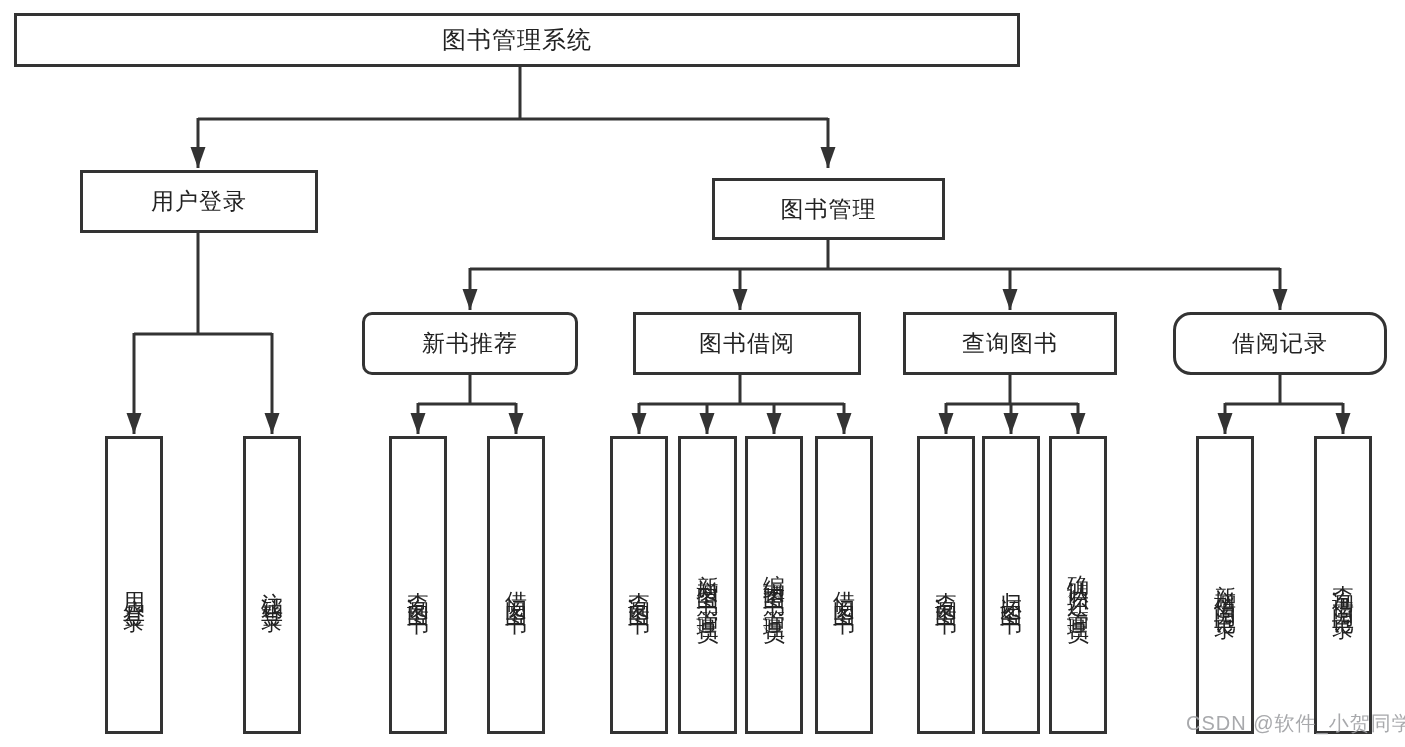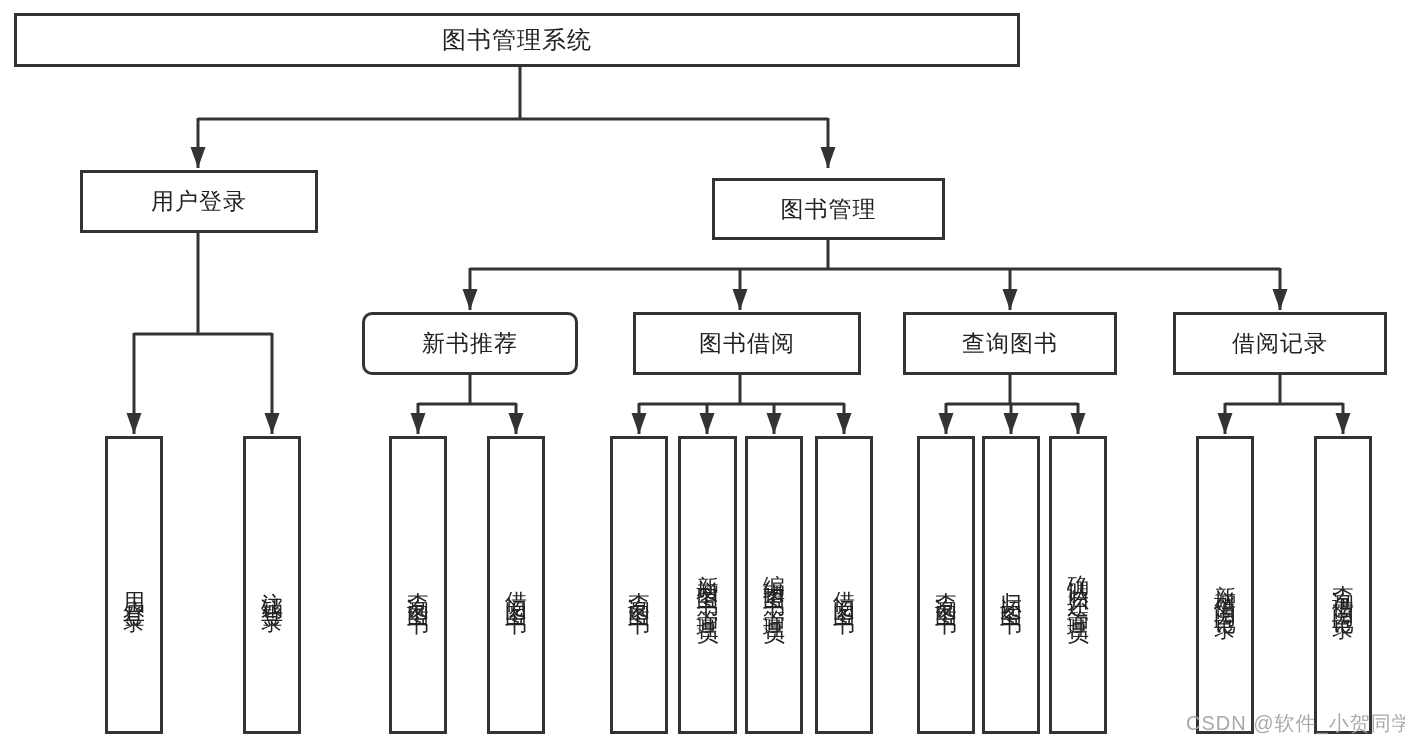--- a/index.html
+++ b/index.html
@@ -98,21 +98,21 @@
   </svg>
 
   <div class="box h-box root-box" style="left:14px; top:13px; width:1006px; height:54px;">图书管理系统</div>
 
   <div class="box h-box" style="left:80px; top:170px; width:238px; height:63px;">用户登录</div>
   <div class="box h-box" style="left:712px; top:178px; width:233px; height:62px;">图书管理</div>
 
   <div class="box h-box" style="left:362px; top:312px; width:216px; height:63px;border-radius:10px;">新书推荐</div>
   <div class="box h-box" style="left:633px; top:312px; width:228px; height:63px;">图书借阅</div>
   <div class="box h-box" style="left:903px; top:312px; width:214px; height:63px;">查询图书</div>
-  <div class="box h-box" style="left:1173px; top:312px; width:214px; height:63px;">借阅记录</div>
+  <div class="box h-box" style="left:1173px; top:312px; width:214px; height:63px;border-radius:18px;">借阅记录</div>
 
   <div class="box v-box" style="left:105px; top:436px; width:58px; height:298px;">用户登录</div>
   <div class="box v-box" style="left:243px; top:436px; width:58px; height:298px;">注销登录</div>
 
   <div class="box v-box" style="left:389px; top:436px; width:58px; height:298px;">查询图书</div>
   <div class="box v-box" style="left:487px; top:436px; width:58px; height:298px;">借阅图书</div>
 
   <div class="box v-box" style="left:610px; top:436px; width:58px; height:298px;">查询图书</div>
   <div class="box v-box" style="left:678px; top:436px; width:59px; height:298px;">新增图书（管理员）</div>
   <div class="box v-box" style="left:745px; top:436px; width:58px; height:298px;">编辑图书（管理员）</div>

